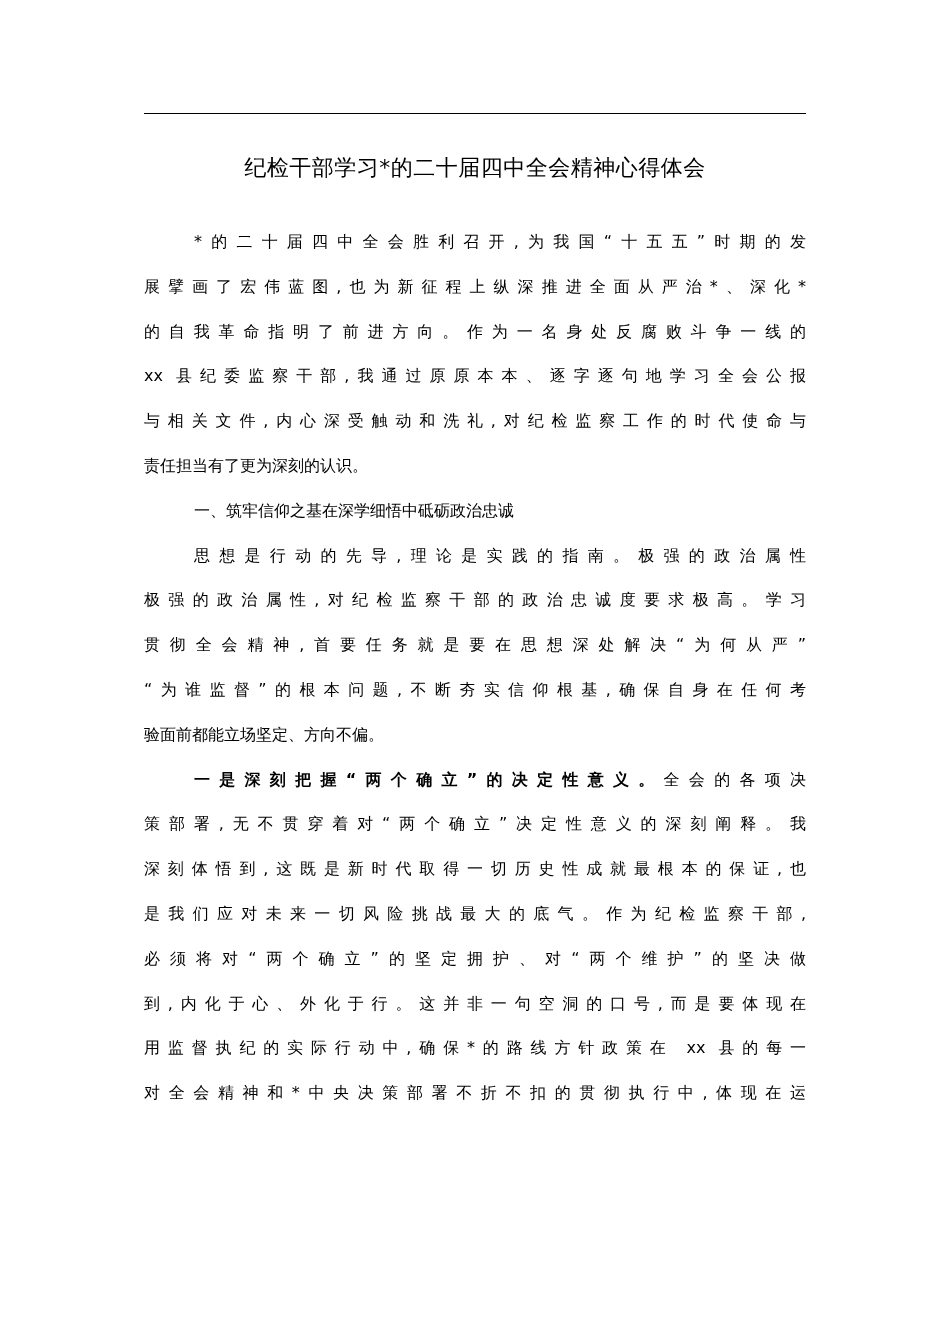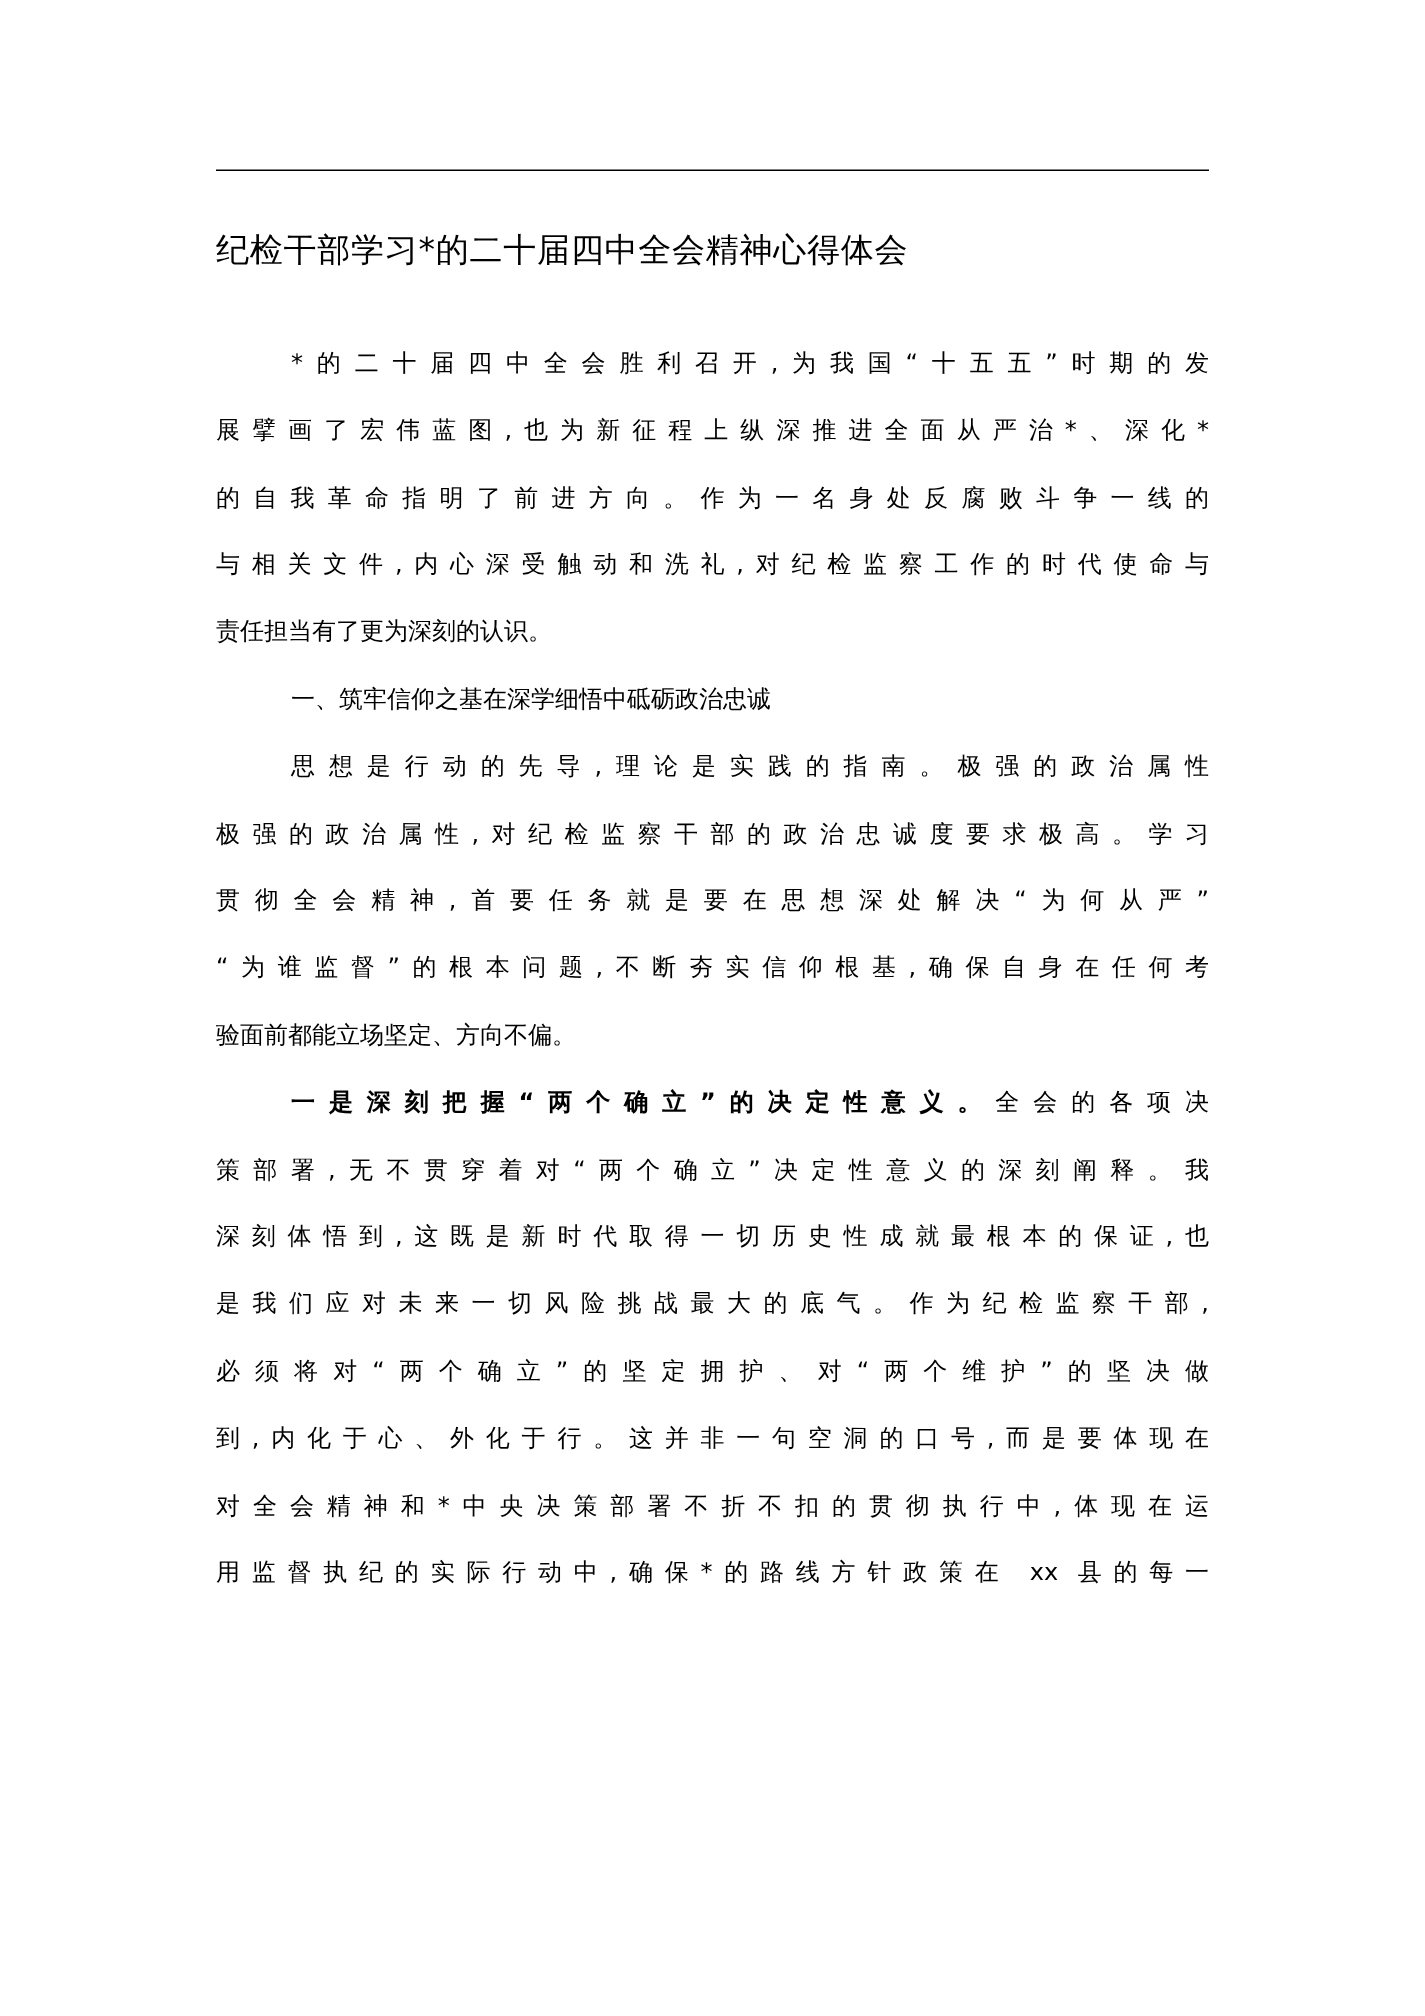--- a/index.html
+++ b/index.html
@@ -21,20 +21,21 @@
       top: 113px;
       width: 662px;
       height: 0;
       border-top: 1.5px solid #000000;
     }
     .doc-title {
       position: absolute;
       left: 144px;
       top: 152px;
       width: 662px;
+      text-align: center;
       font-size: 22px;
       line-height: 32px;
       letter-spacing: 0.5px;
       white-space: nowrap;
     }
     .body-lines {
       position: absolute;
       left: 144px;
       top: 220px;
       width: 662px;
@@ -62,29 +63,30 @@
 <body>
 
 <div class="header-rule"></div>
 
 <div class="doc-title">纪检干部学习*的二十届四中全会精神心得体会</div>
 
 <div class="body-lines">
   <div class="line indent"><span>*的二十届四中全会胜利召开,为我国“十五五”时期的发</span></div>
   <div class="line"><span>展擘画了宏伟蓝图,也为新征程上纵深推进全面从严治*、深化*</span></div>
   <div class="line"><span>的自我革命指明了前进方向。作为一名身处反腐败斗争一线的</span></div>
+  <div class="line"><span>xx 县纪委监察干部,我通过原原本本、逐字逐句地学习全会公报</span></div>
   <div class="line"><span>与相关文件,内心深受触动和洗礼,对纪检监察工作的时代使命与</span></div>
   <div class="line short"><span>责任担当有了更为深刻的认识。</span></div>
   <div class="line indent short"><span>一、筑牢信仰之基在深学细悟中砥砺政治忠诚</span></div>
   <div class="line indent"><span>思想是行动的先导,理论是实践的指南。极强的政治属性</span></div>
   <div class="line"><span>极强的政治属性,对纪检监察干部的政治忠诚度要求极高。学习</span></div>
   <div class="line"><span>贯彻全会精神,首要任务就是要在思想深处解决“为何从严”</span></div>
   <div class="line"><span>“为谁监督”的根本问题,不断夯实信仰根基,确保自身在任何考</span></div>
   <div class="line short"><span>验面前都能立场坚定、方向不偏。</span></div>
   <div class="line indent"><span class="bold">一是深刻把握“两个确立”的决定性意义。</span><span>全会的各项决</span></div>
   <div class="line"><span>策部署,无不贯穿着对“两个确立”决定性意义的深刻阐释。我</span></div>
   <div class="line"><span>深刻体悟到,这既是新时代取得一切历史性成就最根本的保证,也</span></div>
   <div class="line"><span>是我们应对未来一切风险挑战最大的底气。作为纪检监察干部,</span></div>
   <div class="line"><span>必须将对“两个确立”的坚定拥护、对“两个维护”的坚决做</span></div>
   <div class="line"><span>到,内化于心、外化于行。这并非一句空洞的口号,而是要体现在</span></div>
+  <div class="line"><span>用监督执纪的实际行动中,确保*的路线方针政策在 xx 县的每一</span></div>
   <div class="line"><span>对全会精神和*中央决策部署不折不扣的贯彻执行中,体现在运</span></div>
-  <div class="line"><span>用监督执纪的实际行动中,确保*的路线方针政策在 xx 县的每一</span></div>
 </div>
 
 </body></html>

